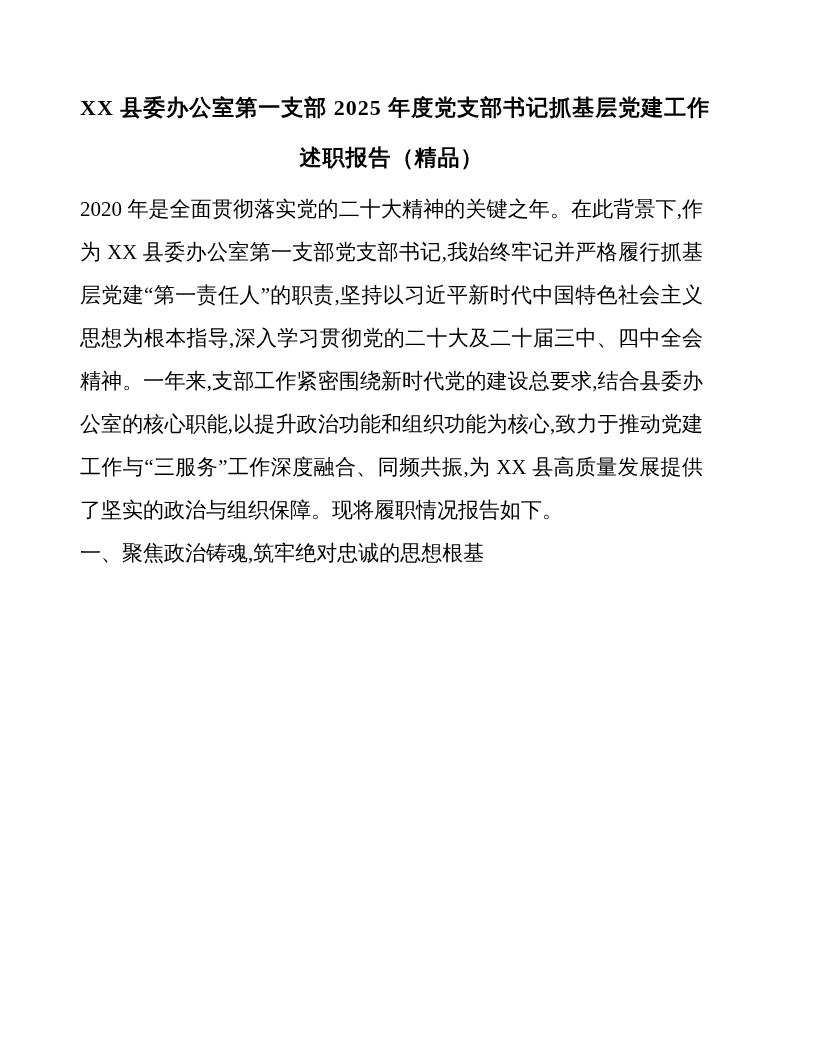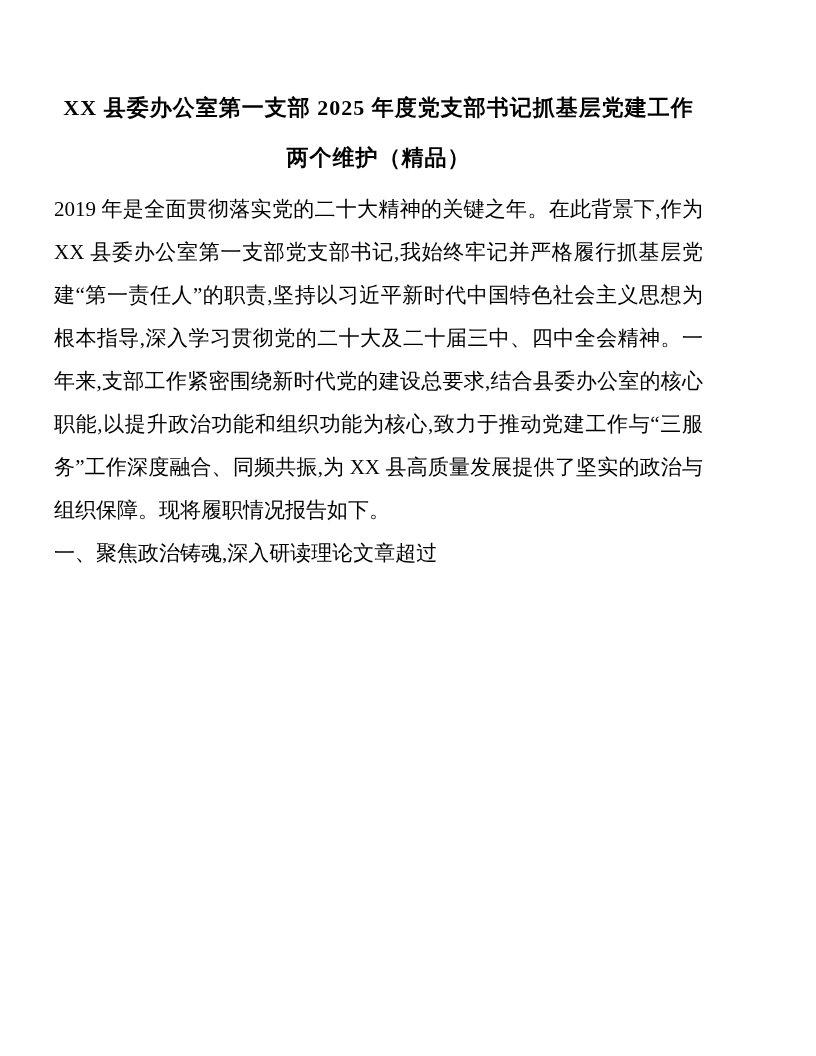--- a/index.html
+++ b/index.html
@@ -7,21 +7,21 @@
     padding: 0;
     background: #ffffff;
   }
   .page {
     position: relative;
     width: 816px;
     height: 1056px;
     box-sizing: border-box;
     background: #ffffff;
     color: #000000;
-    padding: 83px 113px 0 54px;
+    padding: 83px 113px 0 80px;
     font-family: "Liberation Serif", "DejaVu Serif", serif;
     overflow: hidden;
   }
   .doc-title {
     margin: 0 0 5px 0;
     font-size: 22px;
     font-weight: 700;
     line-height: 50px;
     text-align: center;
     letter-spacing: 1px;
@@ -46,21 +46,21 @@
     text-align: left;
   }
 </style>
 </head>
 <body>
 
 <div class="page">
 
   <h1 class="doc-title">
     <span class="title-line">XX 县委办公室第一支部 2025 年度党支部书记抓基层党建工作</span>
-    <span class="title-line">两个维护（精品）</span>
+    <span class="title-line">述职报告（精品）</span>
   </h1>
 
-  <p class="para">2019 年是全面贯彻落实党的二十大精神的关键之年。在此背景下,作为 XX 县委办公室第一支部党支部书记,我始终牢记并严格履行抓基层党建“第一责任人”的职责,坚持以习近平新时代中国特色社会主义思想为根本指导,深入学习贯彻党的二十大及二十届三中、四中全会精神。一年来,支部工作紧密围绕新时代党的建设总要求,结合县委办公室的核心职能,以提升政治功能和组织功能为核心,致力于推动党建工作与“三服务”工作深度融合、同频共振,为 XX 县高质量发展提供了坚实的政治与组织保障。现将履职情况报告如下。</p>
+  <p class="para">2020 年是全面贯彻落实党的二十大精神的关键之年。在此背景下,作为 XX 县委办公室第一支部党支部书记,我始终牢记并严格履行抓基层党建“第一责任人”的职责,坚持以习近平新时代中国特色社会主义思想为根本指导,深入学习贯彻党的二十大及二十届三中、四中全会精神。一年来,支部工作紧密围绕新时代党的建设总要求,结合县委办公室的核心职能,以提升政治功能和组织功能为核心,致力于推动党建工作与“三服务”工作深度融合、同频共振,为 XX 县高质量发展提供了坚实的政治与组织保障。现将履职情况报告如下。</p>
 
-  <h2 class="section-heading">一、聚焦政治铸魂,深入研读理论文章超过</h2>
+  <h2 class="section-heading">一、聚焦政治铸魂,筑牢绝对忠诚的思想根基</h2>
 
 
 </div>
 
 </body></html>

